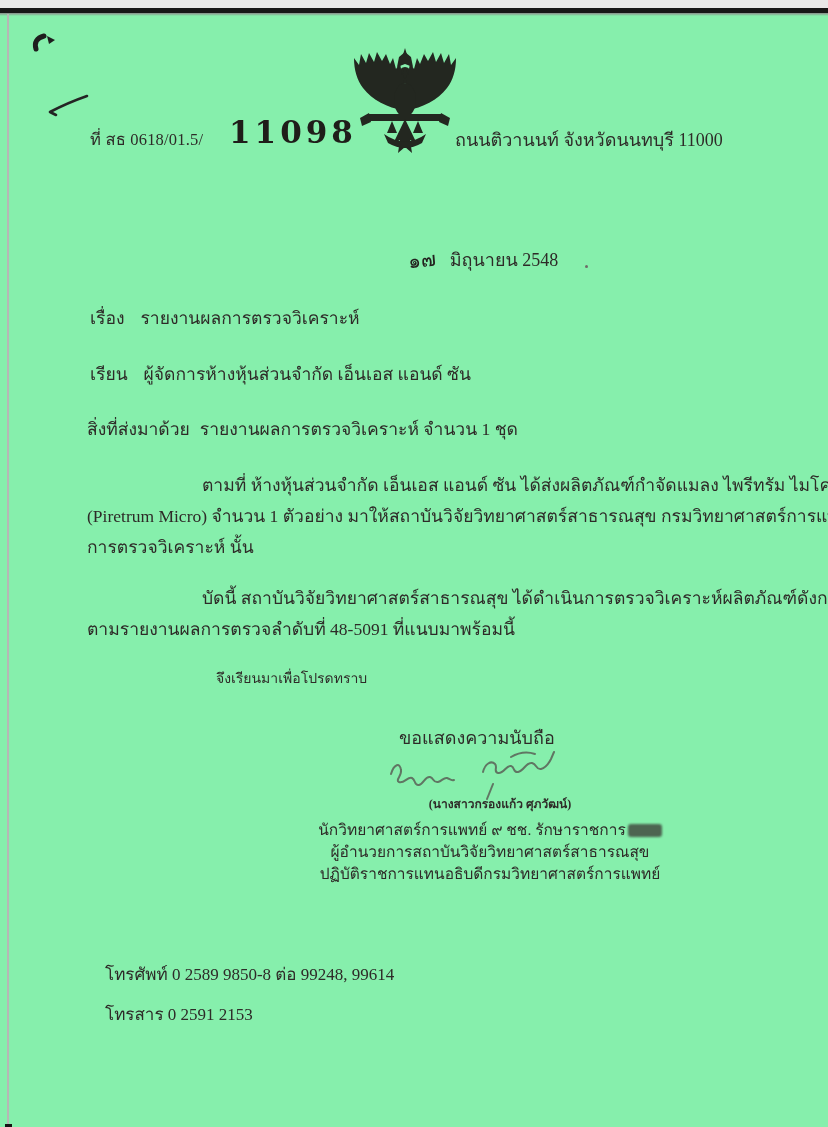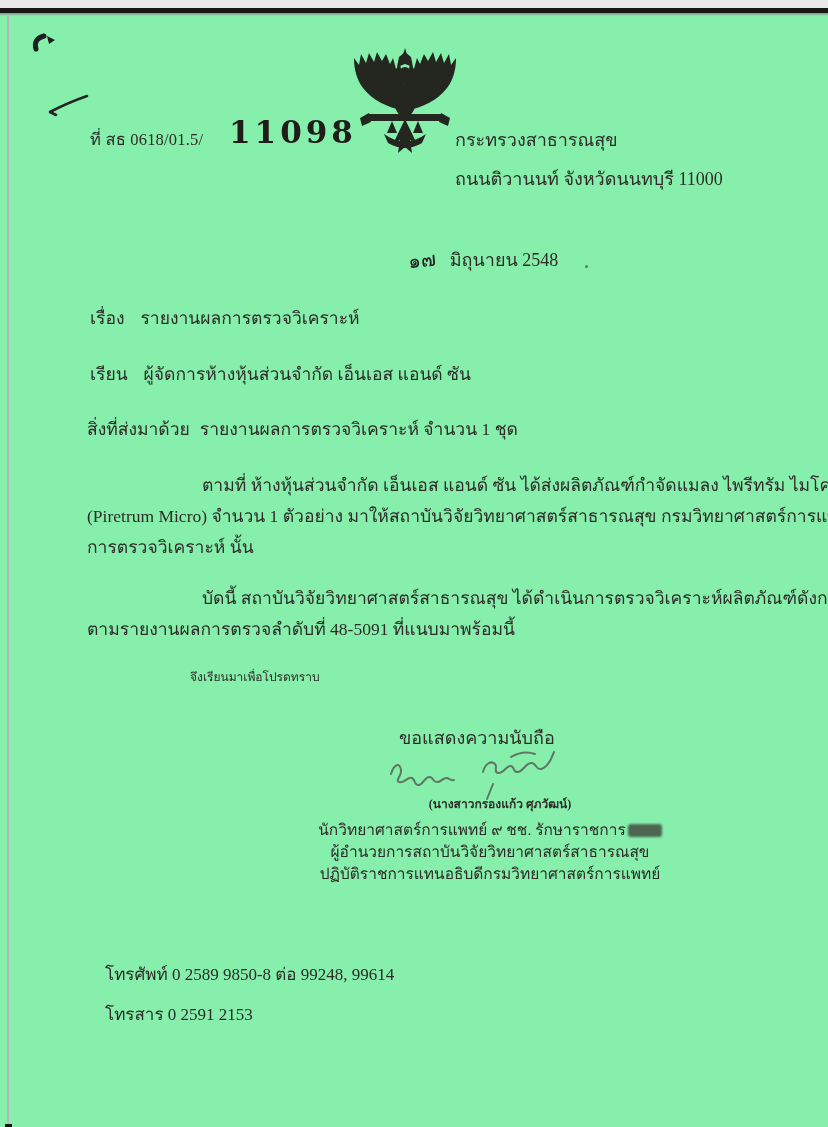--- a/index.html
+++ b/index.html
@@ -40,21 +40,21 @@
   .subject-line{top:296px;left:90px;}
   .to-line{top:352px;left:90px;}
   .attach-line{top:407px;left:87px;}
   .field-label{margin-right:16px;}
 
   .para{left:87px;width:668px;font-size:17.5px;line-height:31px;}
   .para .line{white-space:nowrap;}
   .para .indent{padding-left:115px;}
   .para1{top:462px;}
   .para2{top:575px;}
-  .closing-line{top:659px;left:190px;font-size:12px;}
+  .closing-line{top:659px;left:216px;font-size:14px;}
 
   .salutation{top:715px;left:399px;font-size:18px;}
   .signature-svg{top:736px;left:383px;}
   .sig-name{top:786px;left:340px;width:320px;text-align:center;font-size:12px;font-weight:600;white-space:nowrap;}
   .sig-titles{top:811px;left:288px;width:404px;text-align:center;font-size:15.5px;line-height:22px;}
   .sig-titles .title-line{white-space:nowrap;}
   .smudge{filter:blur(.5px);}
   .blob{
     display:inline-block;width:34px;height:13px;margin-left:2px;vertical-align:-2px;
     background:#3a3733;border-radius:3px;filter:blur(1.2px);opacity:.75;
@@ -102,21 +102,20 @@
       <path d="M30 70 l9 -5 l2 9 l-9 4 z"></path>
       <path transform="translate(150,0) scale(-1,1)" d="M30 70 l9 -5 l2 9 l-9 4 z"></path>
       <path d="M62 73 L57 85 L67 85 Z"></path>
       <path d="M88 73 L83 85 L93 85 Z"></path>
       <path d="M75 71 L63 96 L70 92 L68 105 L75 99 L82 105 L80 92 L87 96 Z"></path>
       <path d="M54 86 q21 15 42 0 l-4 9 q-17 10 -34 0 Z"></path>
     </g>
   </svg>
 
   <div class="abs letterhead">
-    <div>กระทรวงสาธารณสุข</div>
     <div>ถนนติวานนท์ จังหวัดนนทบุรี  11000</div>
   </div>
 
   <div class="abs date-line nowrap">
     <span class="hand-day">๑๗</span><span>มิถุนายน  2548</span>
   </div>
 
   <div class="abs field-line subject-line nowrap">
     <span class="field-label">เรื่อง</span><span>รายงานผลการตรวจวิเคราะห์</span>
   </div>

